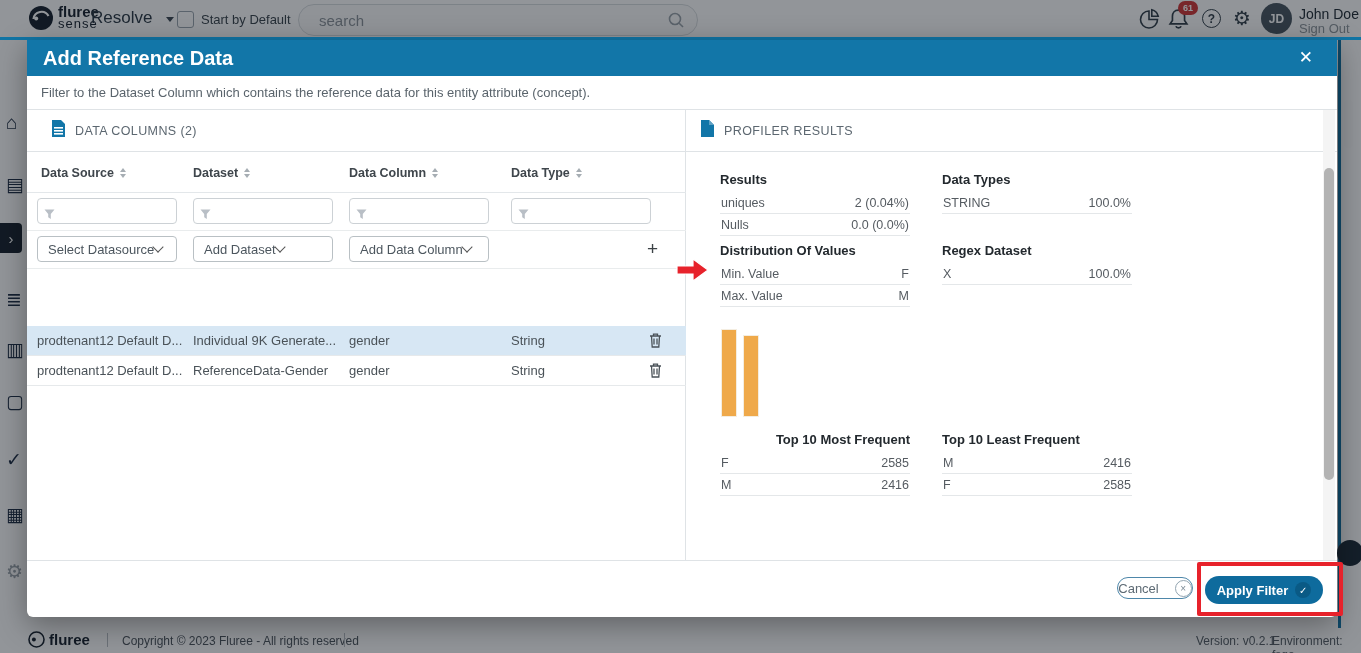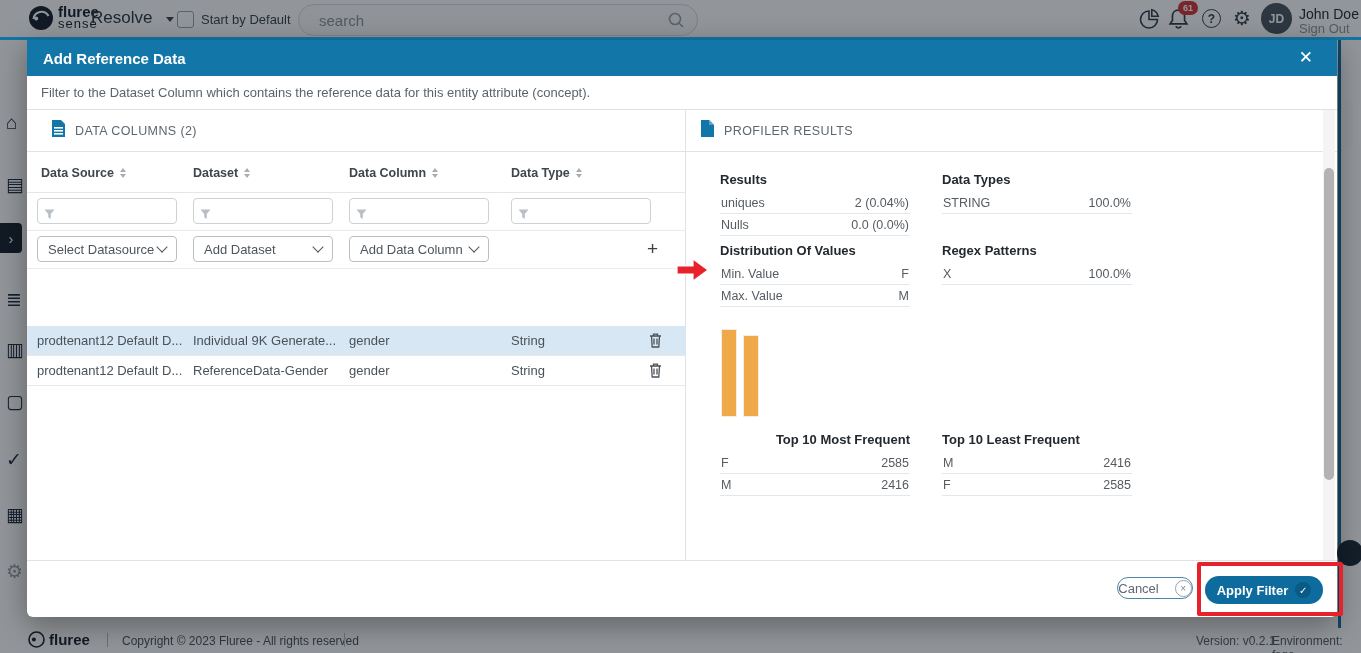--- a/index.html
+++ b/index.html
@@ -44,40 +44,40 @@
 
   .teal-line{left:1338px;top:40px;width:3px;height:588px;background:#1276a8;}
   .pg-scroll-thumb{left:1344px;top:100px;width:9px;height:48px;background:#fdfdfd;border-radius:4px;}
   .fab{left:1337px;top:540px;width:26px;height:26px;border-radius:50%;background:#1b2836;}
 
   
   .overlay{left:0;top:0;width:1361px;height:653px;background:rgba(13,20,28,0.45);}
   .bluestrip{left:0;top:37px;width:1361px;height:3px;background:#1175a5;}
   .modal{left:27px;top:40px;width:1310px;height:577px;background:#fff;border-radius:0 0 6px 6px;box-shadow:0 8px 30px rgba(0,0,0,.35);}
   .m-header{left:0;top:0;width:1310px;height:36px;background:#1276a8;display:flex;align-items:center;}
-  .m-title{margin-left:16px;color:#fff;font-size:15px;font-weight:bold;}
+  .m-title{margin-left:16px;color:#fff;font-size:20px;font-weight:bold;}
   .m-close{position:absolute;right:24px;top:7px;color:#fff;font-size:17px;font-weight:bold;cursor:pointer;}
   .m-subtitle{left:0;top:36px;width:1310px;height:34px;line-height:34px;padding-left:14px;box-sizing:border-box;font-size:13px;color:#5a646c;border-bottom:1px solid #dfe3e6;}
 
   .lpanel{left:0;top:70px;width:659px;height:450px;border-right:1px solid #dfe3e6;box-sizing:border-box;}
   .rpanel{left:659px;top:70px;width:651px;height:450px;}
   .panel-head{position:absolute;left:0;top:0;width:100%;height:42px;border-bottom:1px solid #dfe3e6;box-sizing:border-box;display:flex;align-items:center;}
   .panel-head .ic{margin-left:24px;}
   .rpanel .panel-head .ic{margin-left:14px;}
   .panel-head .pt{margin-left:9px;font-size:12.5px;color:#5c6770;letter-spacing:.4px;}
 
   .th{position:absolute;top:56px;font-size:12.5px;font-weight:bold;color:#3f464c;display:flex;align-items:center;cursor:pointer;}
   .sorts{display:inline-flex;flex-direction:column;gap:2px;margin-left:6px;}
   .tri-up{width:0;height:0;border-left:3.5px solid transparent;border-right:3.5px solid transparent;border-bottom:4px solid #a6adb3;}
   .tri-dn{width:0;height:0;border-left:3.5px solid transparent;border-right:3.5px solid transparent;border-top:4px solid #a6adb3;}
   .th-line{position:absolute;left:0;top:82px;width:659px;height:1px;background:#e3e7ea;}
   .f-input{position:absolute;top:88px;width:140px;height:26px;box-sizing:border-box;border:1px solid #ccd1d5;border-radius:4px;padding:0 6px 0 24px;font-size:12px;color:#555;outline:none;font-family:inherit;}
   .funnel{position:absolute;top:96px;}
   .f-line{position:absolute;left:0;top:120px;width:659px;height:1px;background:#e9eced;}
-  .dd{position:absolute;top:126px;width:140px;height:26px;box-sizing:border-box;border:1px solid #b9c0c4;border-radius:4px;font-size:13px;color:#4c565e;display:flex;align-items:center;justify-content:space-between;padding:0 10px;cursor:pointer;background:#fff;}
+  .dd{position:absolute;top:126px;width:140px;height:26px;box-sizing:border-box;border:1px solid #b9c0c4;border-radius:4px;font-size:13px;color:#4c565e;display:flex;align-items:center;justify-content:flex-start;padding:0 10px;cursor:pointer;background:#fff;}
   .chev{width:7px;height:7px;border-right:1.6px solid #555;border-bottom:1.6px solid #555;transform:rotate(45deg);margin-top:-4px;}
   .plus-btn{position:absolute;left:620px;top:126px;font-size:19px;color:#3c4246;cursor:pointer;line-height:26px;}
   .dd-line{position:absolute;left:0;top:158px;width:659px;height:1px;background:#e9eced;}
   .drow{position:absolute;left:0;width:659px;height:30px;border-bottom:1px solid #e6e9eb;box-sizing:border-box;font-size:13px;color:#4a5258;cursor:pointer;}
   .drow span{position:absolute;top:7px;white-space:nowrap;}
   .drow .c1{left:10px;} .drow .c2{left:166px;} .drow .c3{left:322px;} .drow .c4{left:484px;}
   .trash{position:absolute;left:622px;top:7px;cursor:pointer;}
 
   .ptable{position:absolute;width:190px;}
   .pt-title{font-weight:bold;font-size:13px;color:#23292e;padding-bottom:5px;border-bottom:1px solid #ca
@@ -330,21 +330,21 @@
             <span>Min. Value</span>
             <span>F</span>
           </div>
         <div class="pt-row">
             <span>Max. Value</span>
             <span>M</span>
           </div>
       </div>
 
       <div class="ptable" style="left:256px;top:133px;">
-        <div class="pt-title">Regex Patterns</div>
+        <div class="pt-title">Regex Dataset</div>
         <div class="pt-row">
             <span>X</span>
             <span>100.0%</span>
           </div>
       </div>
 
       <div class="bars">
         <div class="vbar" style="height: 86px; background: rgb(239, 169, 74);"></div>
         <div class="vbar" style="height: 80px; background: rgb(239, 169, 74);"></div>
       </div>

